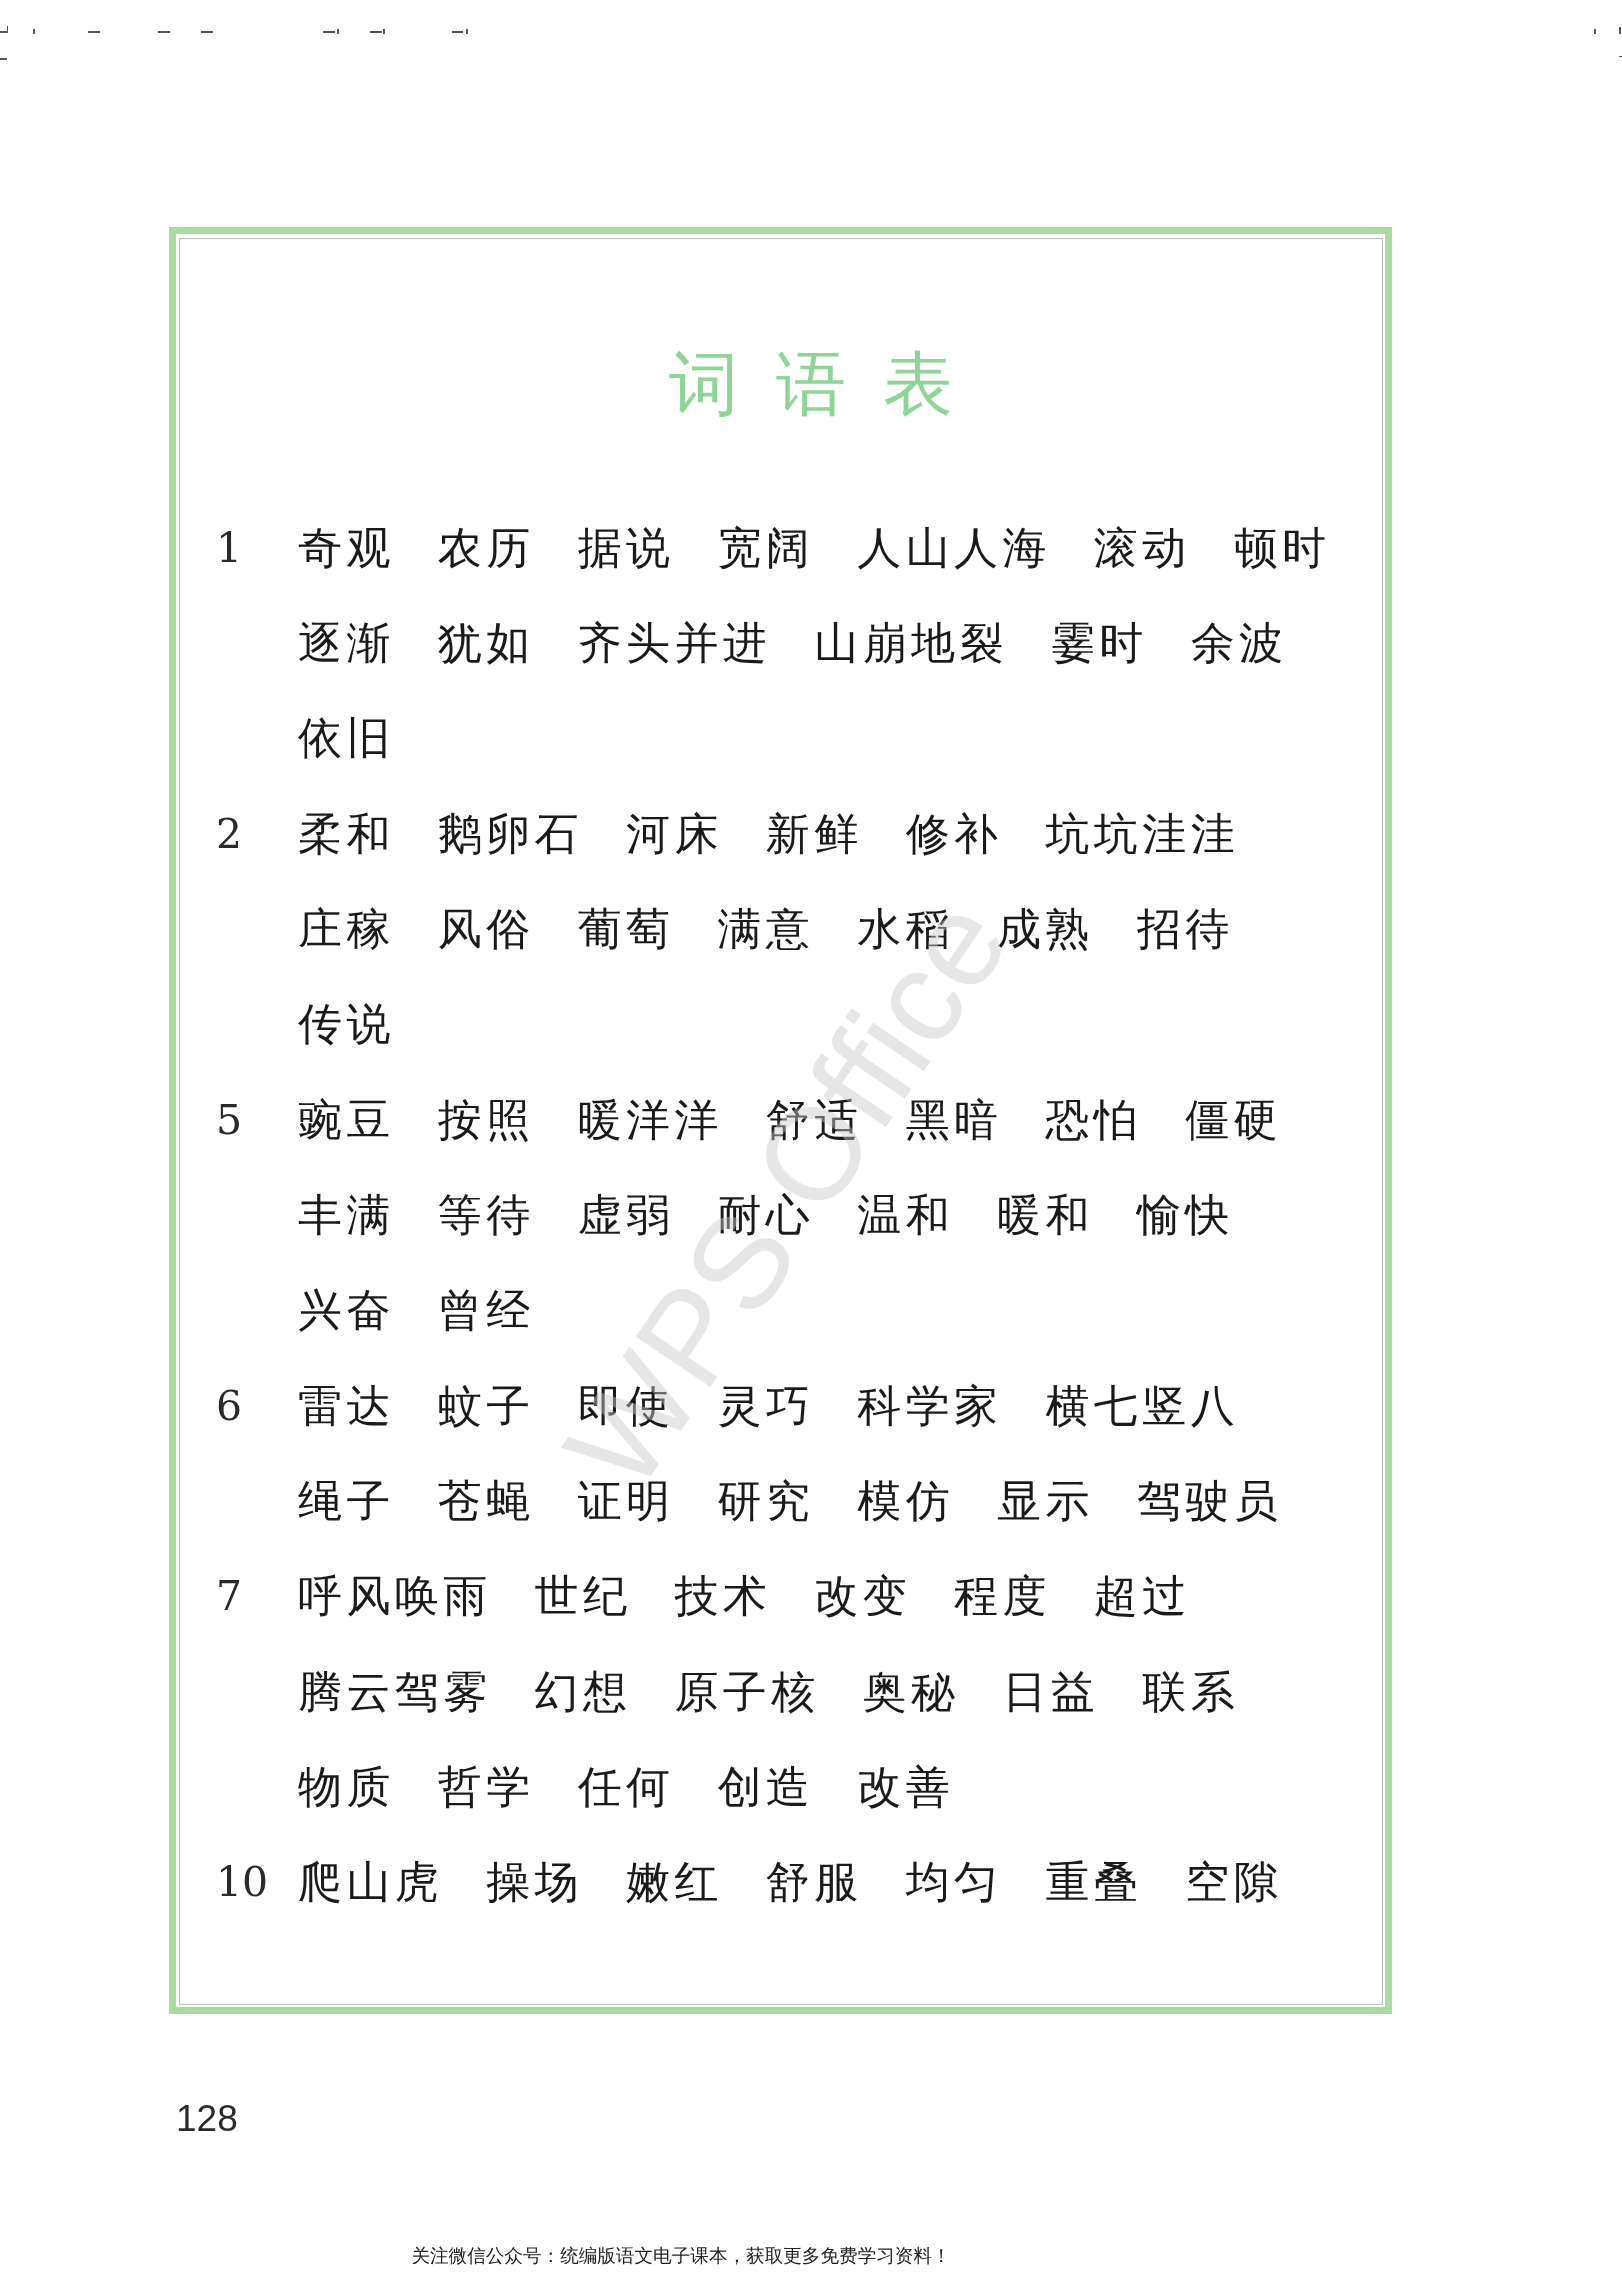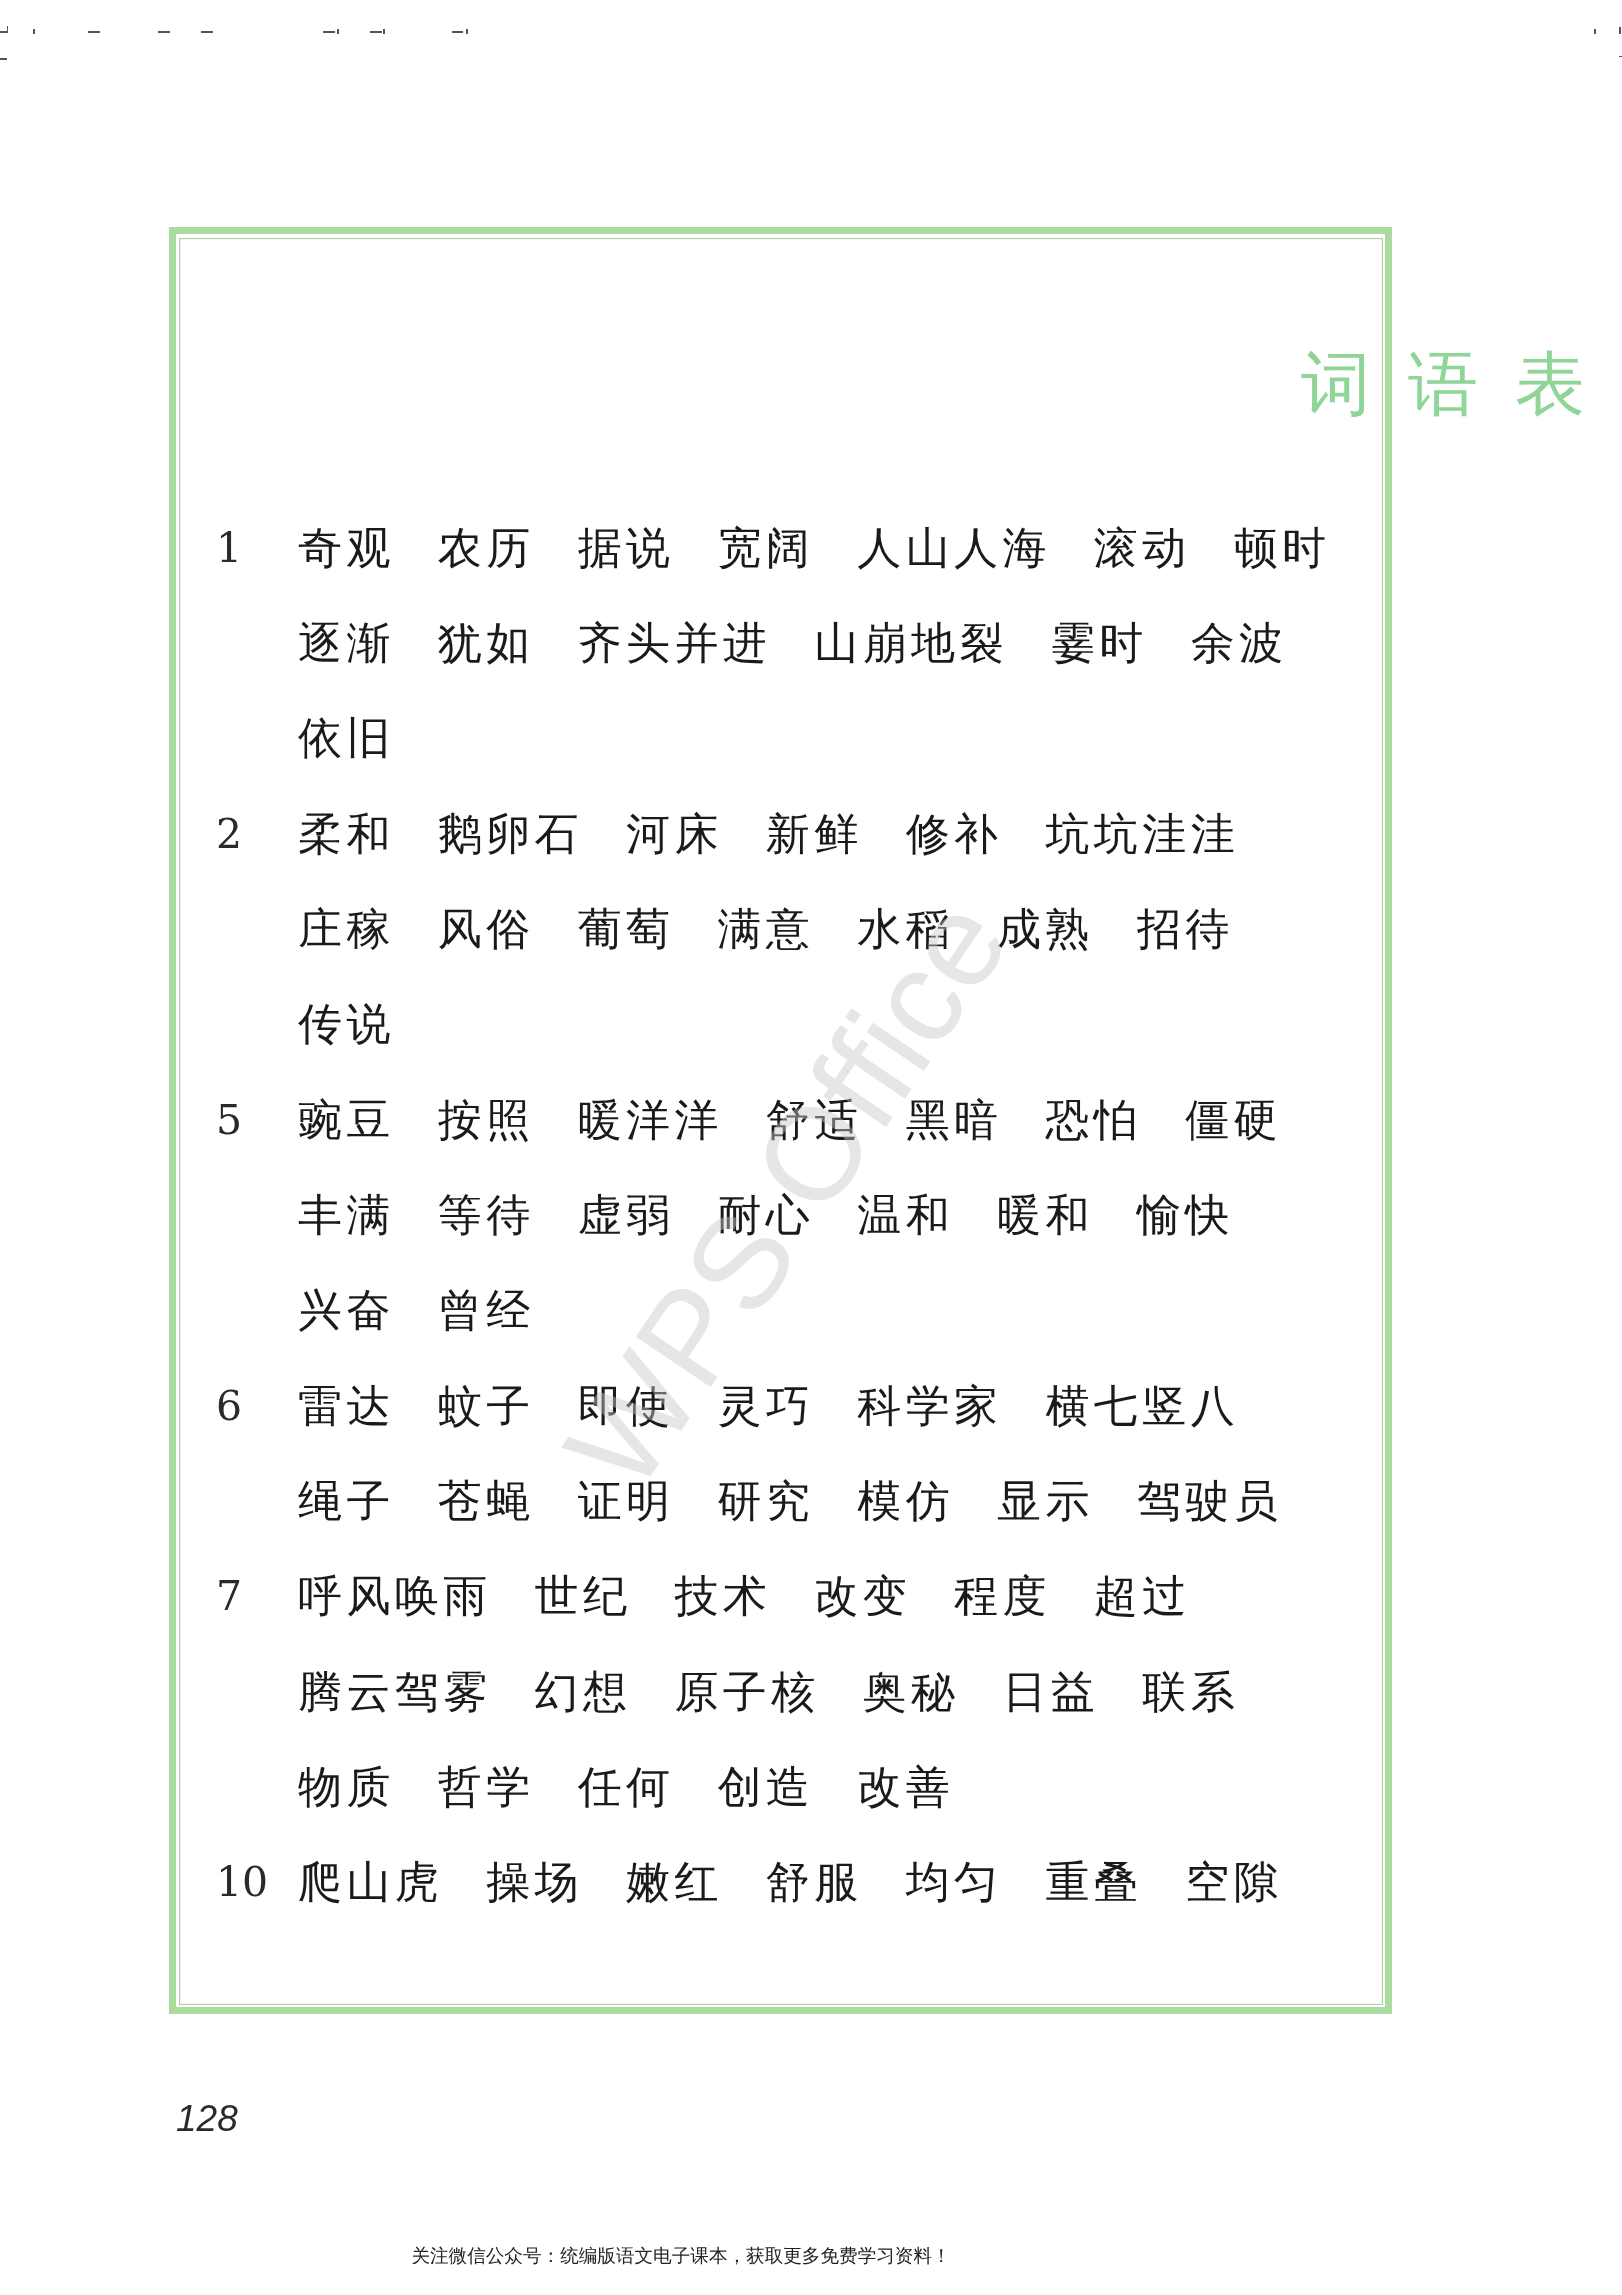--- a/index.html
+++ b/index.html
@@ -43,21 +43,21 @@
       height: 1767px;
       box-sizing: border-box;
       border: 1.6px solid #b7c7b4;
       box-shadow: inset 0 0 0 0.5px #e6f2e2;
     }
     .title {
       position: absolute;
       left: 0;
       width: 1622px;
       top: 340px;
-      text-align: right;
+      text-align: center;
       font-size: 70px;
       line-height: 88px;
       letter-spacing: 37px;
       text-indent: 37px;
       color: #8ed597;
       font-family: "DejaVu Sans", "Liberation Sans", sans-serif;
       font-weight: normal;
     }
     .vocab {
       position: absolute;
@@ -94,21 +94,20 @@
       color: #1a1a1a;
       font-family: "DejaVu Serif", "Liberation Serif", serif;
     }
     .page-number {
       position: absolute;
       left: 176px;
       top: 2098px;
       font-size: 37px;
       font-family: "Liberation Sans", "DejaVu Sans", sans-serif;
       color: #2a2a2a;
-      font-style: italic;
     }
     .footer-note {
       position: absolute;
       left: 0;
       width: 1362px;
       top: 2243px;
       text-align: center;
       font-size: 18.6px;
       font-family: "DejaVu Sans", "Liberation Sans", sans-serif;
       color: #222;

